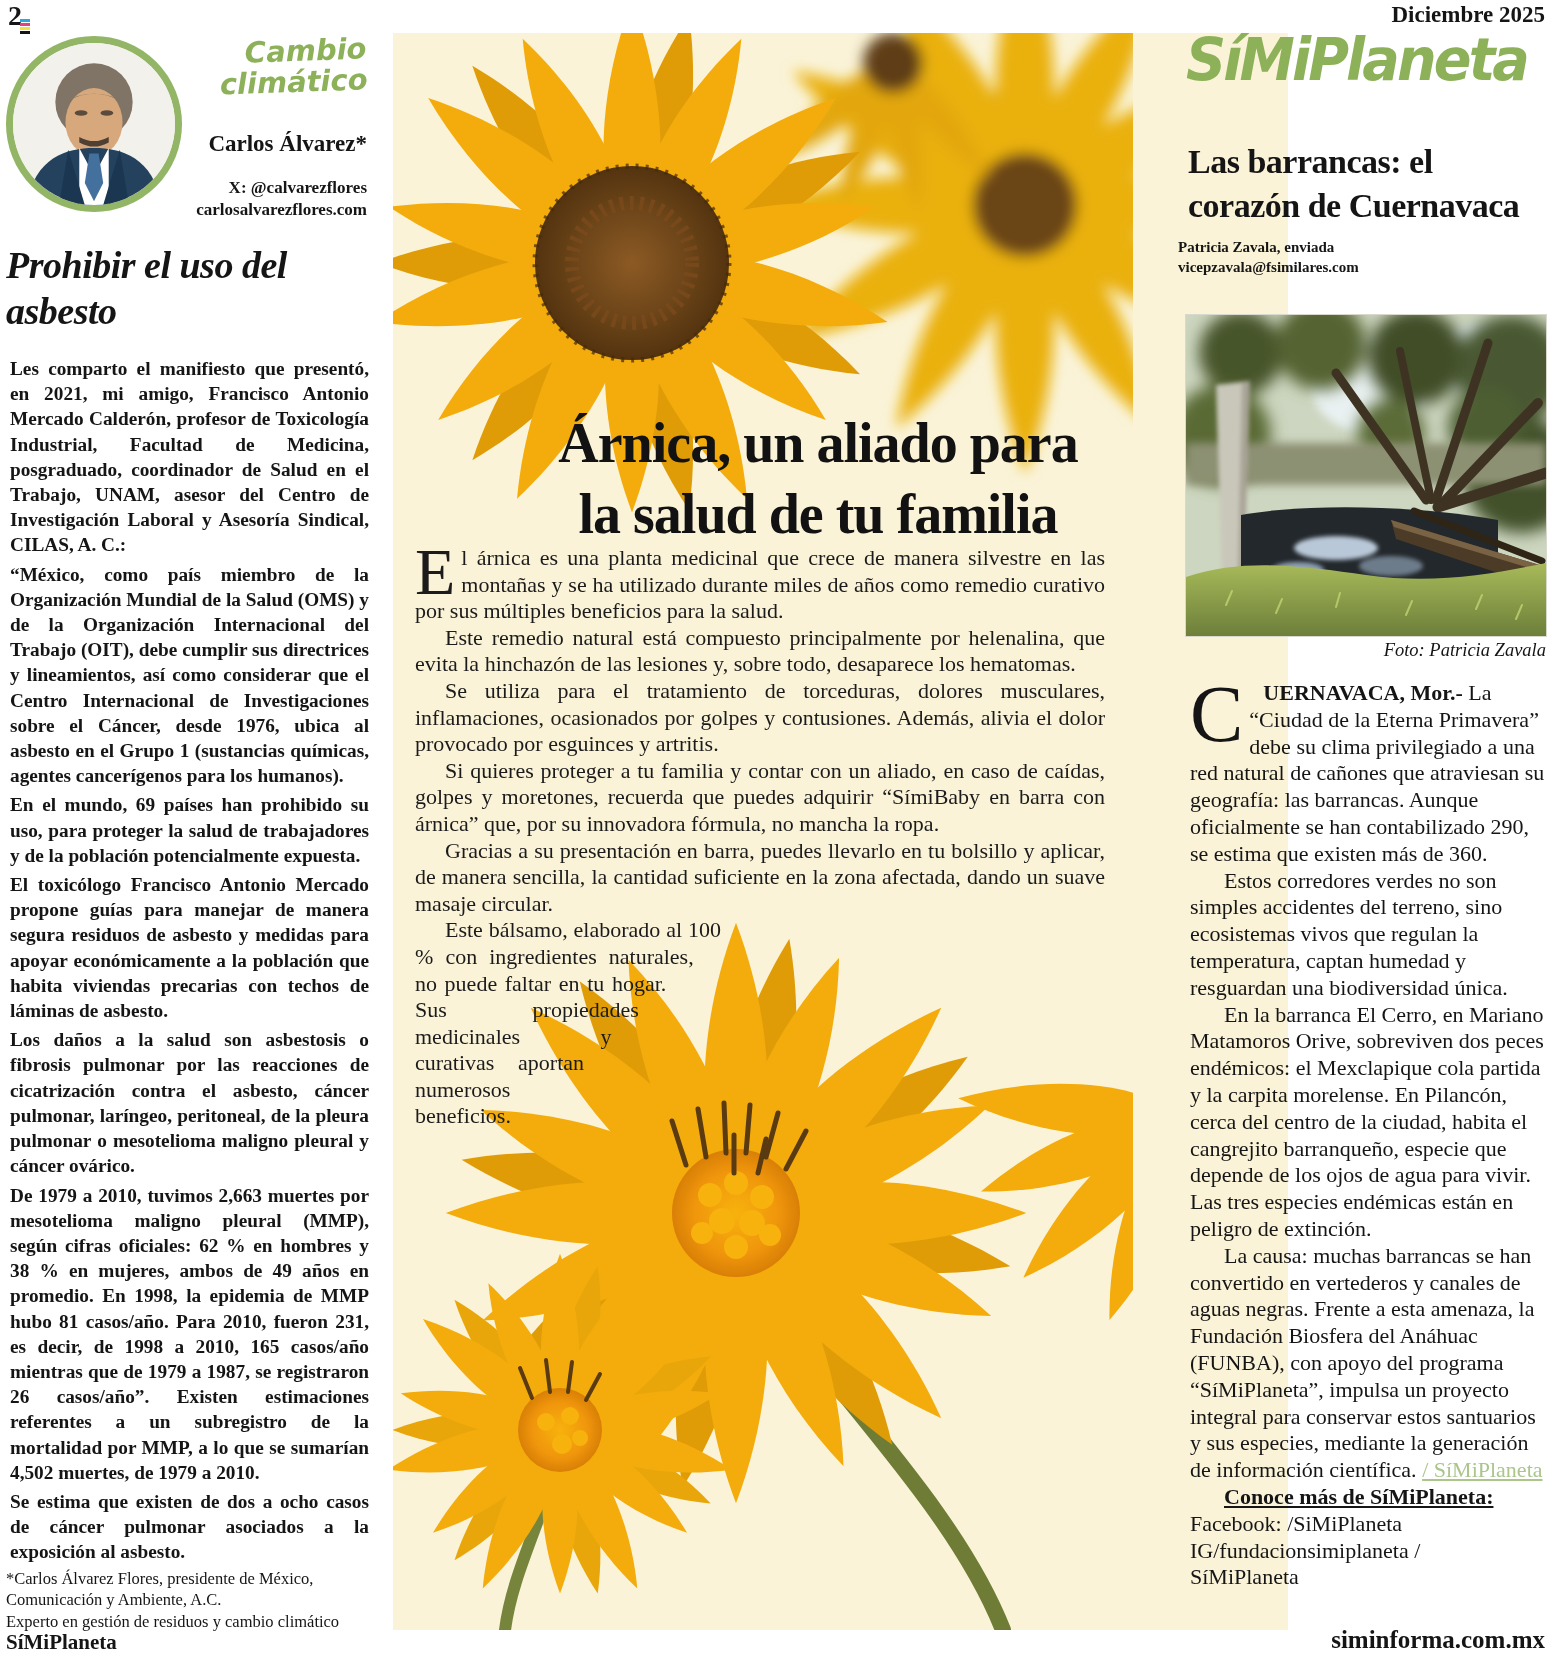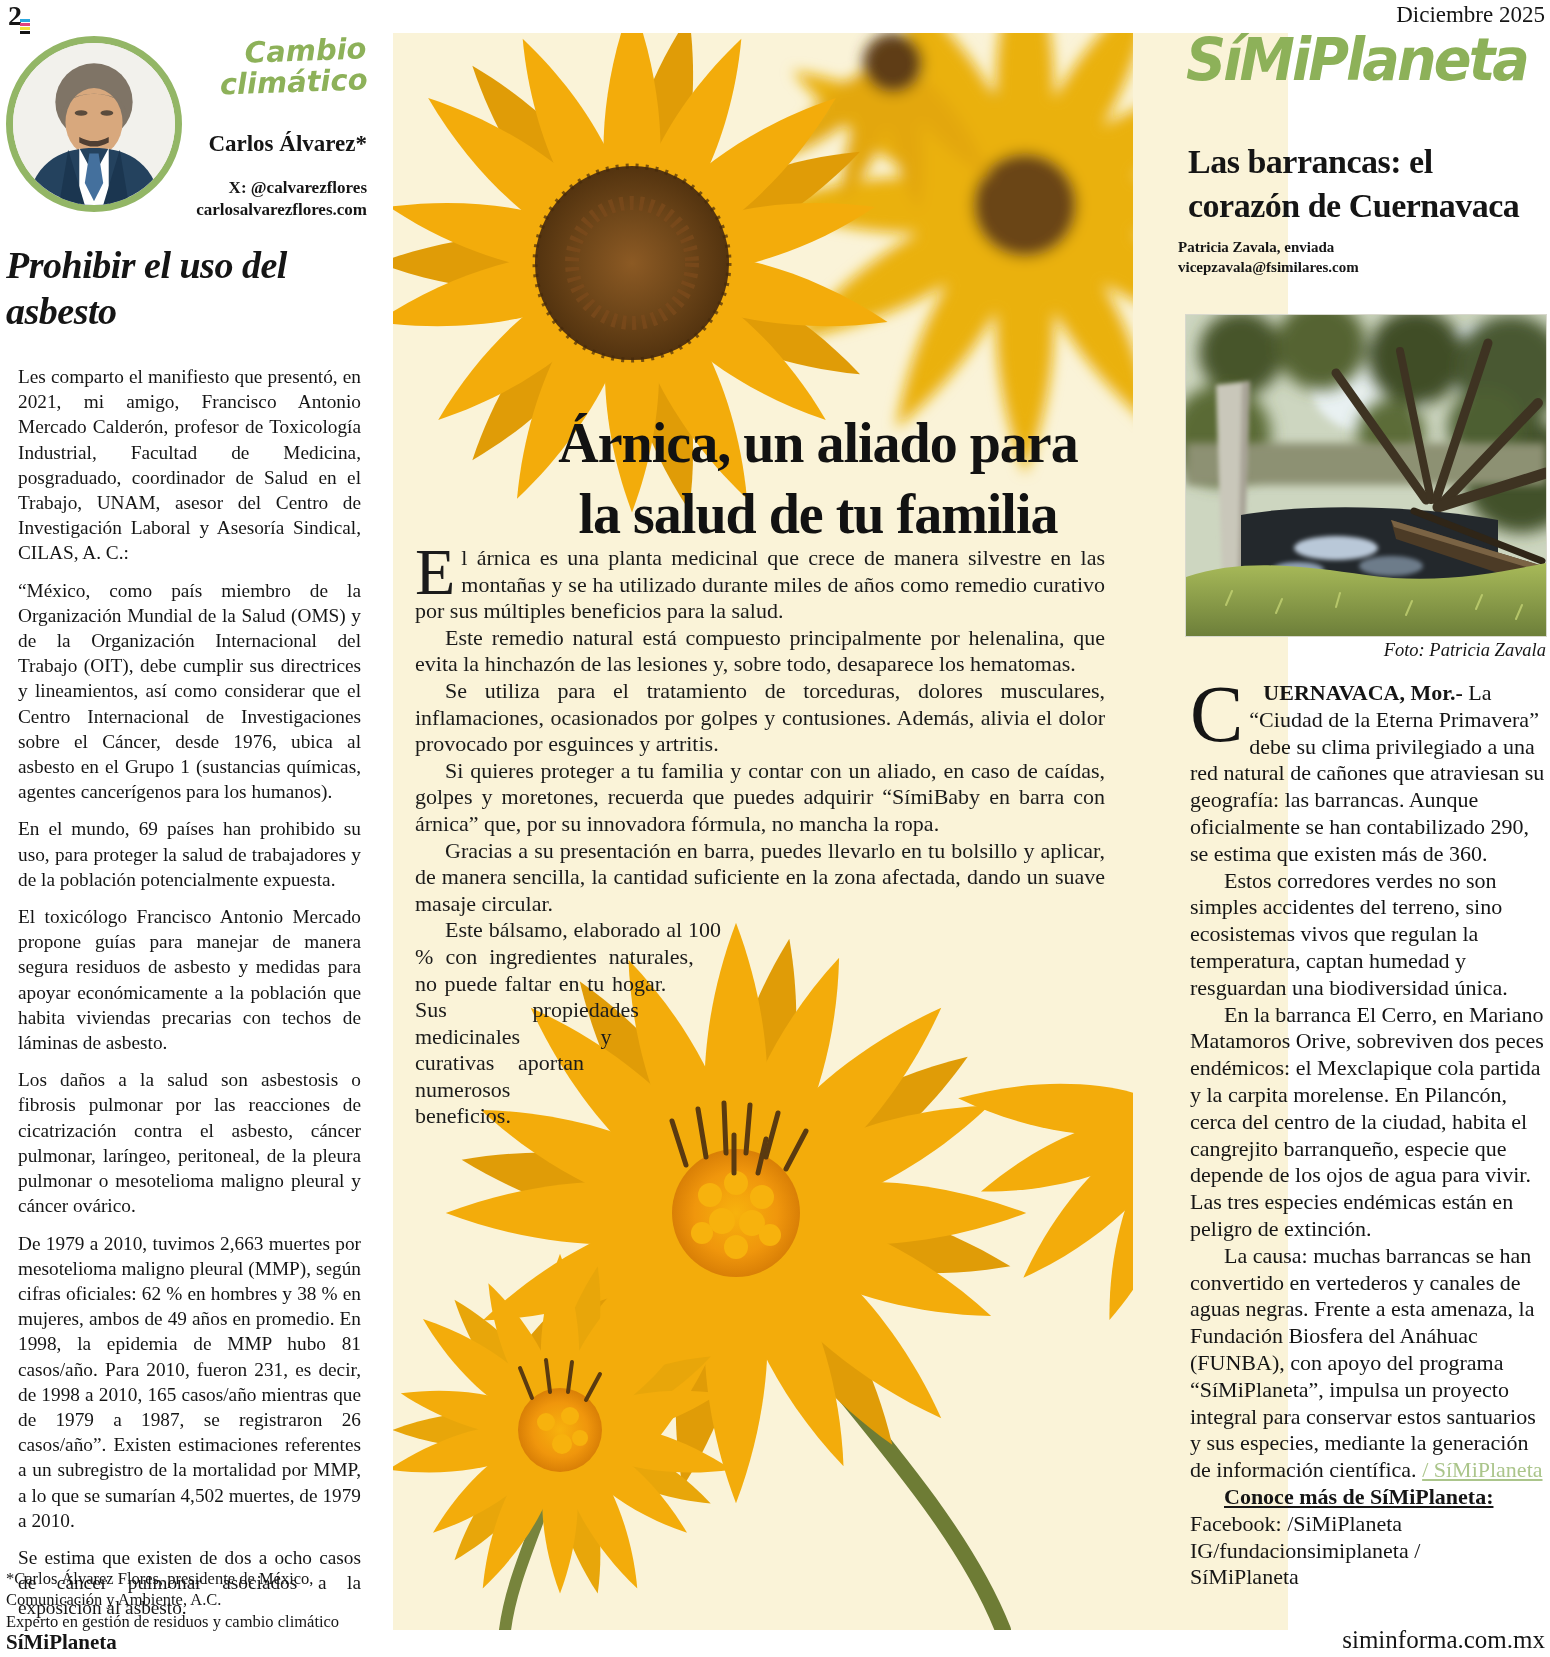--- a/index.html
+++ b/index.html
@@ -2,35 +2,35 @@
 <html lang="es"><head>
 <meta charset="utf-8">
 <style>
   html,body{margin:0;padding:0;background:#ffffff;}
   .page{position:relative;width:1550px;height:1657px;background:#ffffff;overflow:hidden;
         font-family:"Liberation Serif","DejaVu Serif",serif;color:#151515;}
   
   .pagenum{position:absolute;left:8px;top:0px;font-size:28px;font-weight:bold;}
   .regmark{position:absolute;left:20px;top:19px;width:10px;}
   .regmark div{width:10px;height:3px;margin-bottom:1px;}
-  .date{position:absolute;right:5px;top:2px;font-size:23px;font-weight:normal;text-align:left;}
+  .date{position:absolute;right:5px;top:2px;font-size:23px;font-weight:bold;text-align:left;}
   
   .lcol{position:absolute;left:6px;top:0;width:367px;height:1657px;}
   .avatar{position:absolute;left:0;top:36px;width:176px;height:176px;border-radius:50%;
           border:7px solid #93b666;box-sizing:border-box;overflow:hidden;background:#f2f1ec;}
   .sectlabel{position:absolute;right:6px;top:36px;width:150px;text-align:right;
              font-family:"DejaVu Sans",sans-serif;font-style:italic;font-weight:600;
              font-size:29px;line-height:1.07;color:#8db159;transform:rotate(-2deg);}
   .lbyline{position:absolute;right:6px;top:131px;text-align:right;font-weight:bold;}
   .lbyline .author{font-size:23px;margin-bottom:20px;}
   .lbyline .bline{font-size:17px;line-height:1.3;}
   .lheadline{position:absolute;left:0;top:243px;font-size:38px;line-height:1.2;font-weight:bold;letter-spacing:-.5px;font-style:italic;}
   .lbody{position:absolute;left:0;top:352px;width:367px;font-size:19.3px;line-height:25.2px;
          text-align:justify;}
-  .lbody p{margin:12px;}
+  .lbody p{margin:4px;font-weight:bold;}
   .lfoot{position:absolute;left:0;top:1568px;font-size:16.5px;line-height:1.3;}
   
   .ccol{position:absolute;left:393px;top:33px;width:895px;height:1597px;background:#faf3d8;overflow:hidden;}
   .flowers{position:absolute;left:0;top:0;width:740px;height:1597px;}
   .ctitle{position:absolute;left:110px;top:375px;width:630px;text-align:center;font-weight:bold;
           font-size:56px;line-height:71px;letter-spacing:-1px;color:#121212;}
   .cbody{position:absolute;left:22px;top:512px;width:690px;font-size:22px;line-height:26.6px;
          text-align:justify;color:#1b1b1b;}
   .cbody p{margin:0;text-indent:30px;}
   .cbody p.first{text-indent:0;}
@@ -48,21 +48,21 @@
            font-size:15px;line-height:1.35;}
   .rphoto{position:absolute;left:0;top:315px;width:360px;height:321px;outline:1px solid #d8d8cd;}
   .rcaption{position:absolute;right:2px;top:640px;width:360px;text-align:right;font-style:italic;font-size:18.5px;}
   .rbody{position:absolute;left:4px;top:680px;width:356px;font-size:22px;line-height:26.8px;text-align:left;}
   .rbody p{margin:0;text-indent:34px;}
   .rbody p.first{text-indent:0;}
   .dropC{float:left;font-size:80px;line-height:60px;padding:4px 6px 0 0;font-weight:400;}
   .greentag{color:#abc58b;text-decoration:underline;}
   .knowmore{font-weight:bold;text-decoration:underline;}
   .footleft{position:absolute;left:6px;top:1630px;font-size:21px;font-weight:bold;}
-  .footright{position:absolute;right:5px;top:1626px;font-size:25px;font-weight:normal;text-align:right;}
+  .footright{position:absolute;right:5px;top:1626px;font-size:25px;font-weight:bold;text-align:right;}
   .bold{font-weight:bold;margin-left:14px;}
 </style>
 </head>
 <body>
 
 <div class="page">
 
   <div class="pagenum">2</div>
   <div class="regmark">
     <div style="background:#2aa7de"></div>

